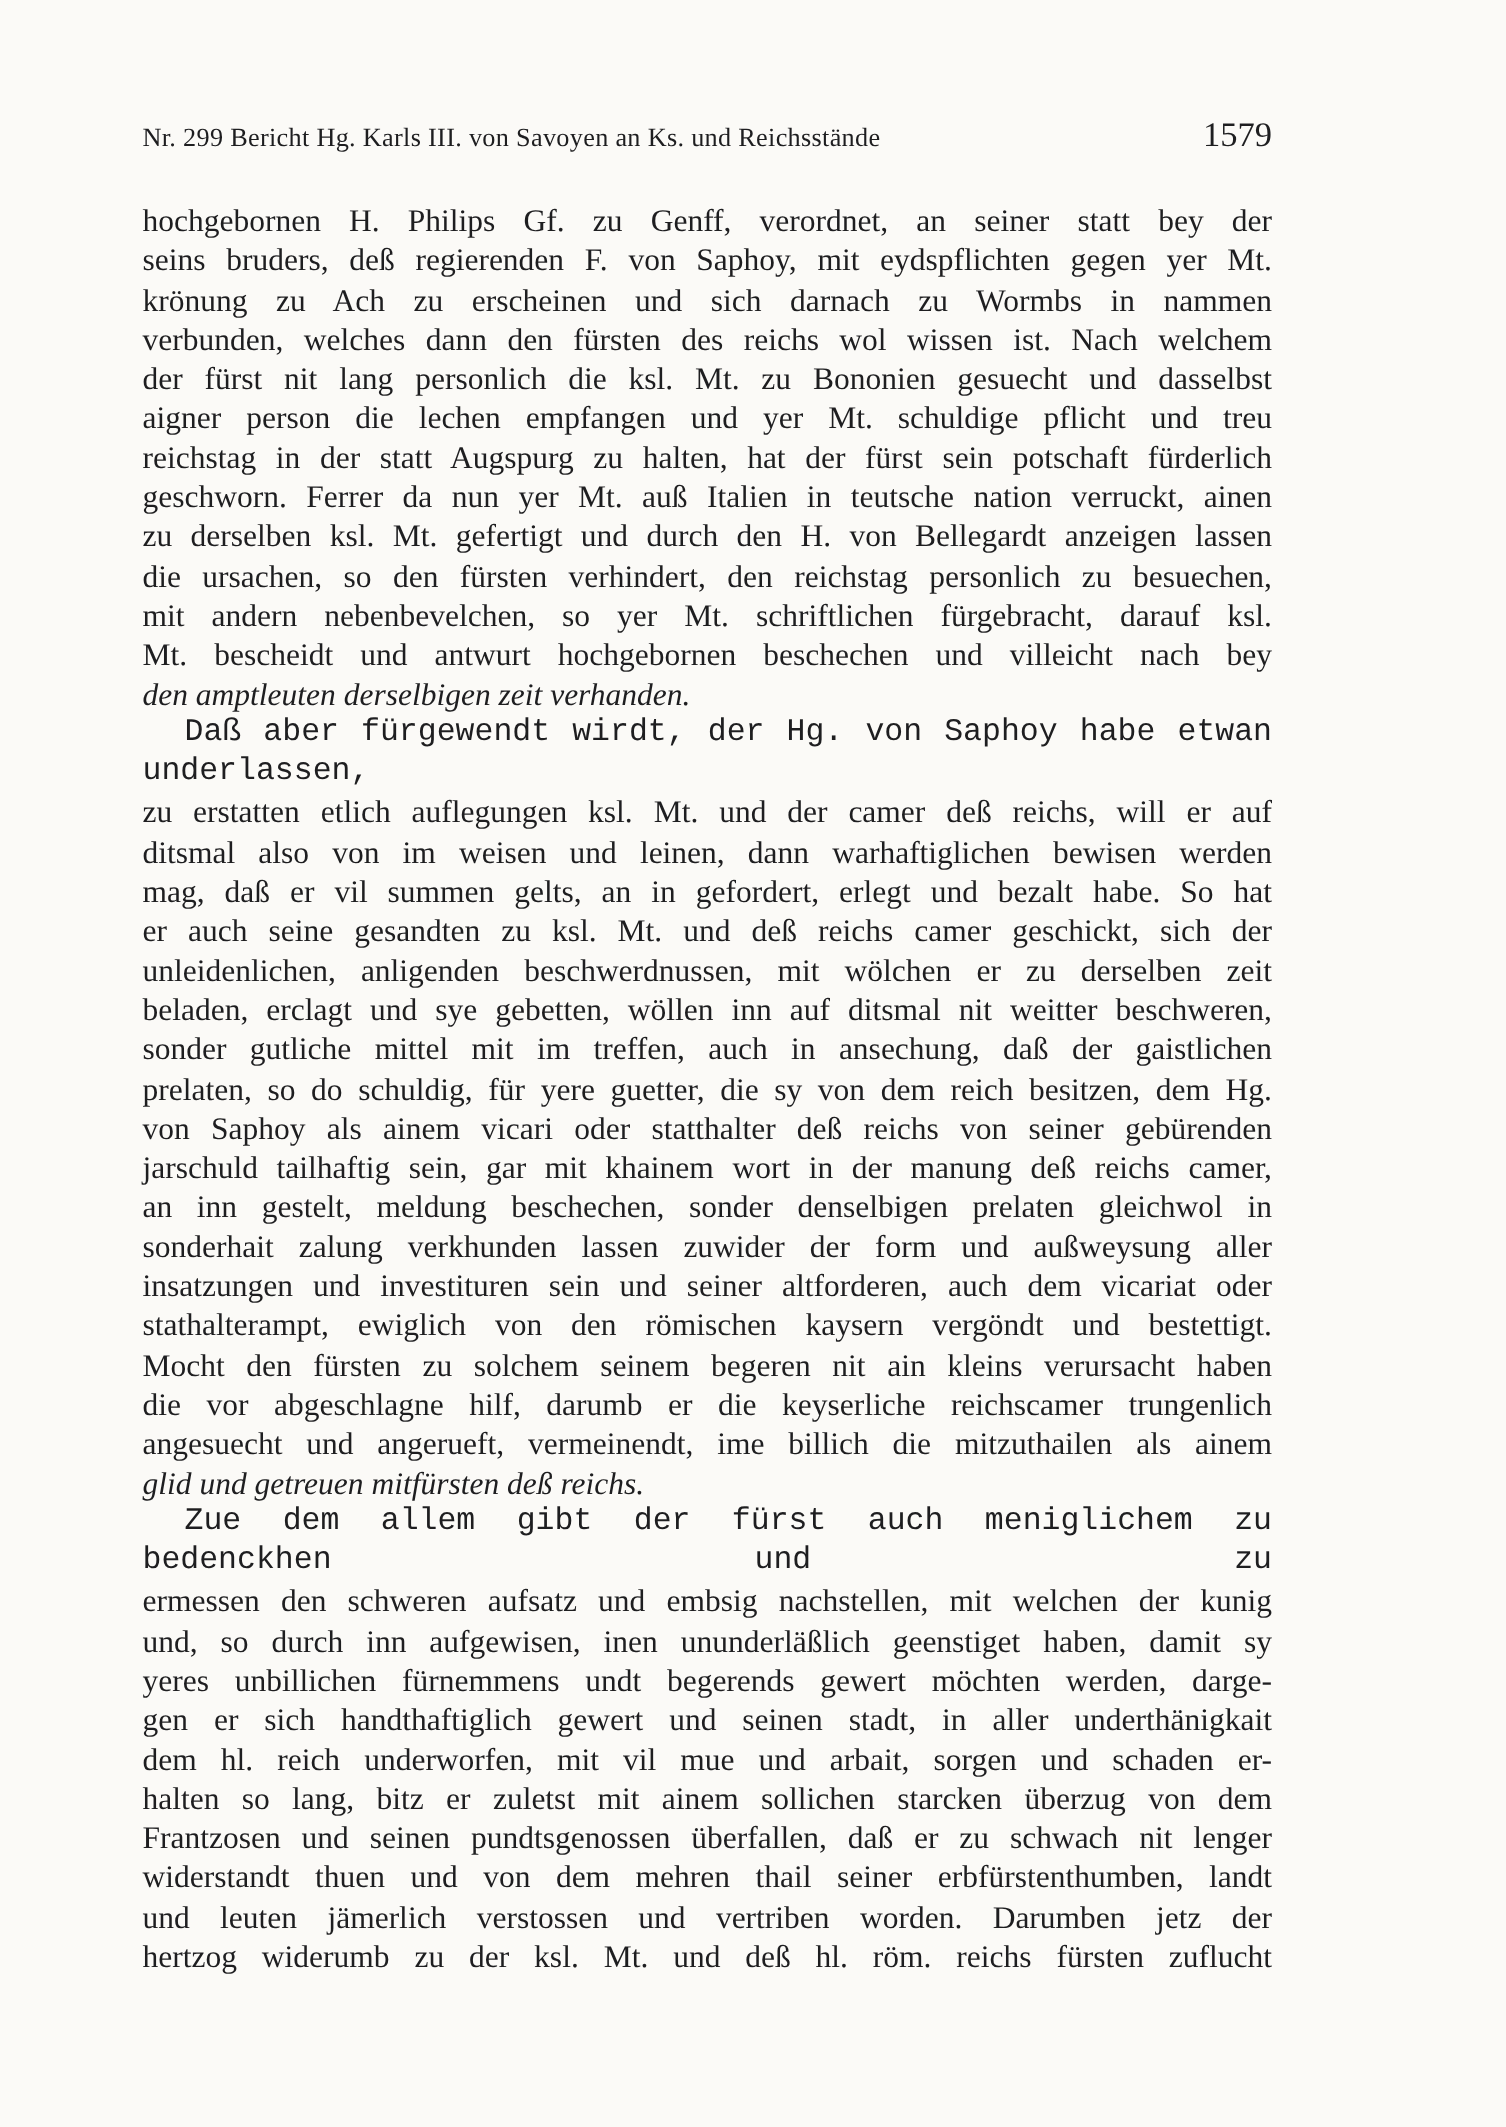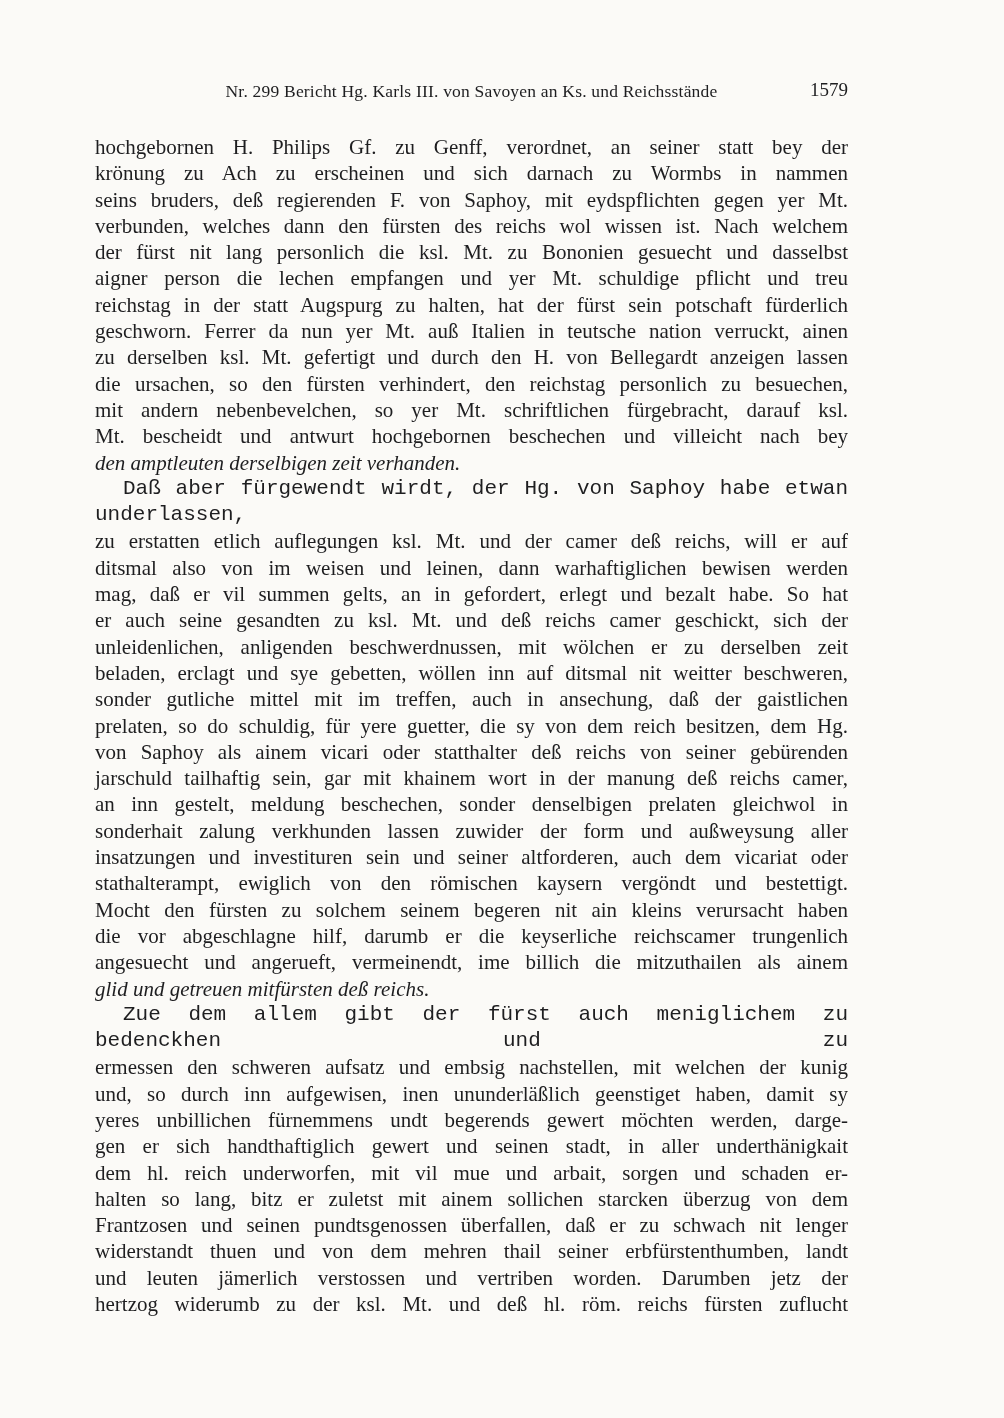--- a/index.html
+++ b/index.html
@@ -19,28 +19,28 @@
     position: absolute;
     top: 80px;
     left: 95px;
     width: 753px;
     height: 26px;
     font-size: 17.5px;
     line-height: 22px;
   }
   .running-title {
     display: block;
-    text-align: center;
+    text-align: left;
     letter-spacing: 0.2px;
   }
   .page-number {
     position: absolute;
     right: 0;
     top: -2px;
-    font-size: 19px;
+    font-size: 23px;
     line-height: 24px;
   }
   .text-block {
     position: absolute;
     top: 134px;
     left: 95px;
     width: 753px;
     font-size: 21px;
     line-height: 26.3px;
   }
@@ -58,22 +58,22 @@
 <body style="background: rgb(251, 250, 247); color: rgb(30, 30, 32);">
 
 <div class="page">
   <header class="running-head">
     <span class="running-title">Nr. 299 Bericht Hg. Karls III. von Savoyen an Ks. und Reichsstände</span>
     <span class="page-number">1579</span>
   </header>
   <main class="text-block">
       <div class="paragraph">
         <div class="line">hochgebornen H. Philips Gf. zu Genff, verordnet, an seiner statt bey der</div>
+        <div class="line">seins bruders, deß regierenden F. von Saphoy, mit eydspflichten gegen yer Mt.</div>
         <div class="line">krönung zu Ach zu erscheinen und sich darnach zu Wormbs in nammen</div>
-        <div class="line">seins bruders, deß regierenden F. von Saphoy, mit eydspflichten gegen yer Mt.</div>
         <div class="line">verbunden, welches dann den fürsten des reichs wol wissen ist. Nach welchem</div>
         <div class="line">der fürst nit lang personlich die ksl. Mt. zu Bononien gesuecht und dasselbst</div>
         <div class="line">aigner person die lechen empfangen und yer Mt. schuldige pflicht und treu</div>
         <div class="line">reichstag in der statt Augspurg zu halten, hat der fürst sein potschaft fürderlich</div>
         <div class="line">geschworn. Ferrer da nun yer Mt. auß Italien in teutsche nation verruckt, ainen</div>
         <div class="line">zu derselben ksl. Mt. gefertigt und durch den H. von Bellegardt anzeigen lassen</div>
         <div class="line">die ursachen, so den fürsten verhindert, den reichstag personlich zu besuechen,</div>
         <div class="line">mit andern nebenbevelchen, so yer Mt. schriftlichen fürgebracht, darauf ksl.</div>
         <div class="line">Mt. bescheidt und antwurt hochgebornen beschechen und villeicht nach bey</div>
         <div class="line para-end">den amptleuten derselbigen zeit verhanden.</div>

